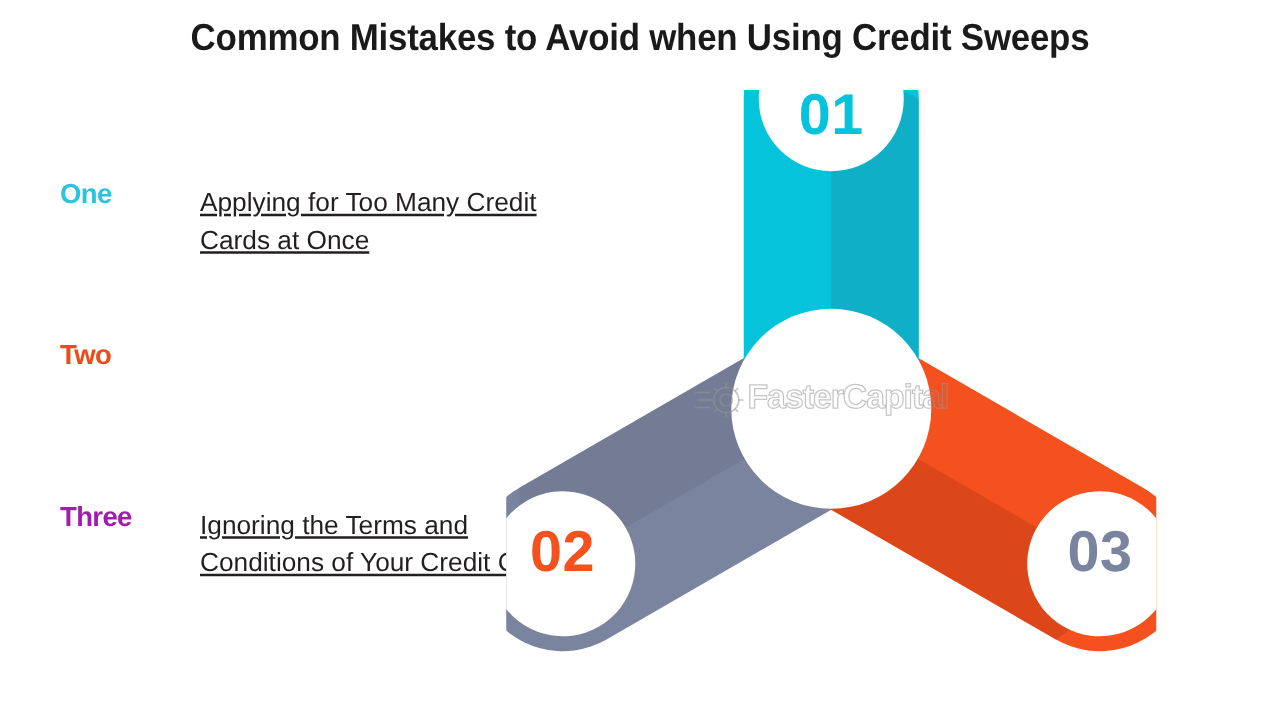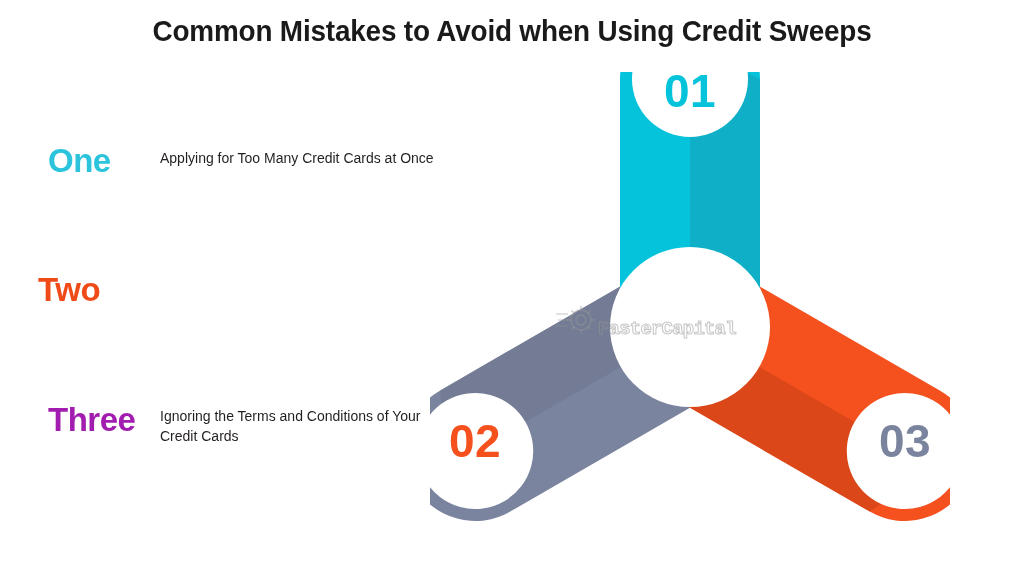--- a/index.html
+++ b/index.html
@@ -47,43 +47,44 @@
     left: 0;
     width: 460px;
     display: flex;
     align-items: flex-start;
   }
   .legend-row.r0 { top: 14px; }
   .legend-row.r1 { top: 143px; }
   .legend-row.r2 { top: 273px; }
 
   .legend-ordinal {
-    font-size: 33px;
+    font-size: 22px;
     font-weight: bold;
     line-height: 1;
     letter-spacing: -0.5px;
     white-space: nowrap;
   }
   .r0 .legend-ordinal { width: 112px; padding-left: 48px; }
-  .r1 .legend-ordinal { width: 112px; padding-left: 38px; }
+  .r1 .legend-ordinal { width: 112px; padding-left: 48px; }
   .r2 .legend-ordinal { width: 112px; padding-left: 48px; }
 
   .legend-desc {
-    font-size: 14px;
+    font-size: 21px;
     line-height: 1.45;
     color: #231f20;
     padding-top: 4px;
     max-width: 290px;
+    text-decoration: underline;
   }
   .r2 .legend-desc { padding-top: 3px; max-width: 300px; }
 
   
   #diagram {
     position: absolute;
-    left: 430px;
+    left: 405px;
     top: 72px;
     width: 520px;
     height: 480px;
   }
   #diagram svg { display: block; }
 
   .num-text {
     font-family: "Liberation Sans", sans-serif;
     font-weight: bold;
     font-size: 46px;
@@ -95,23 +96,23 @@
     position: absolute;
     left: 556px;
     top: 300px;
     width: 230px;
     height: 40px;
     pointer-events: none;
   }
   #watermark-text {
     position: absolute;
     left: 42px;
-    top: 18px;
-    font-family: Liberation Mono, monospace;
-    font-size: 19px;
+    top: 2px;
+    font-family: Liberation Sans, sans-serif;
+    font-size: 27px;
     font-weight: bold;
     letter-spacing: -0.8px;
     color: transparent;
     -webkit-text-stroke: 1px rgba(150,150,150,0.55);
     white-space: nowrap;
   }
 </style>
 </head>
 <body>
 

